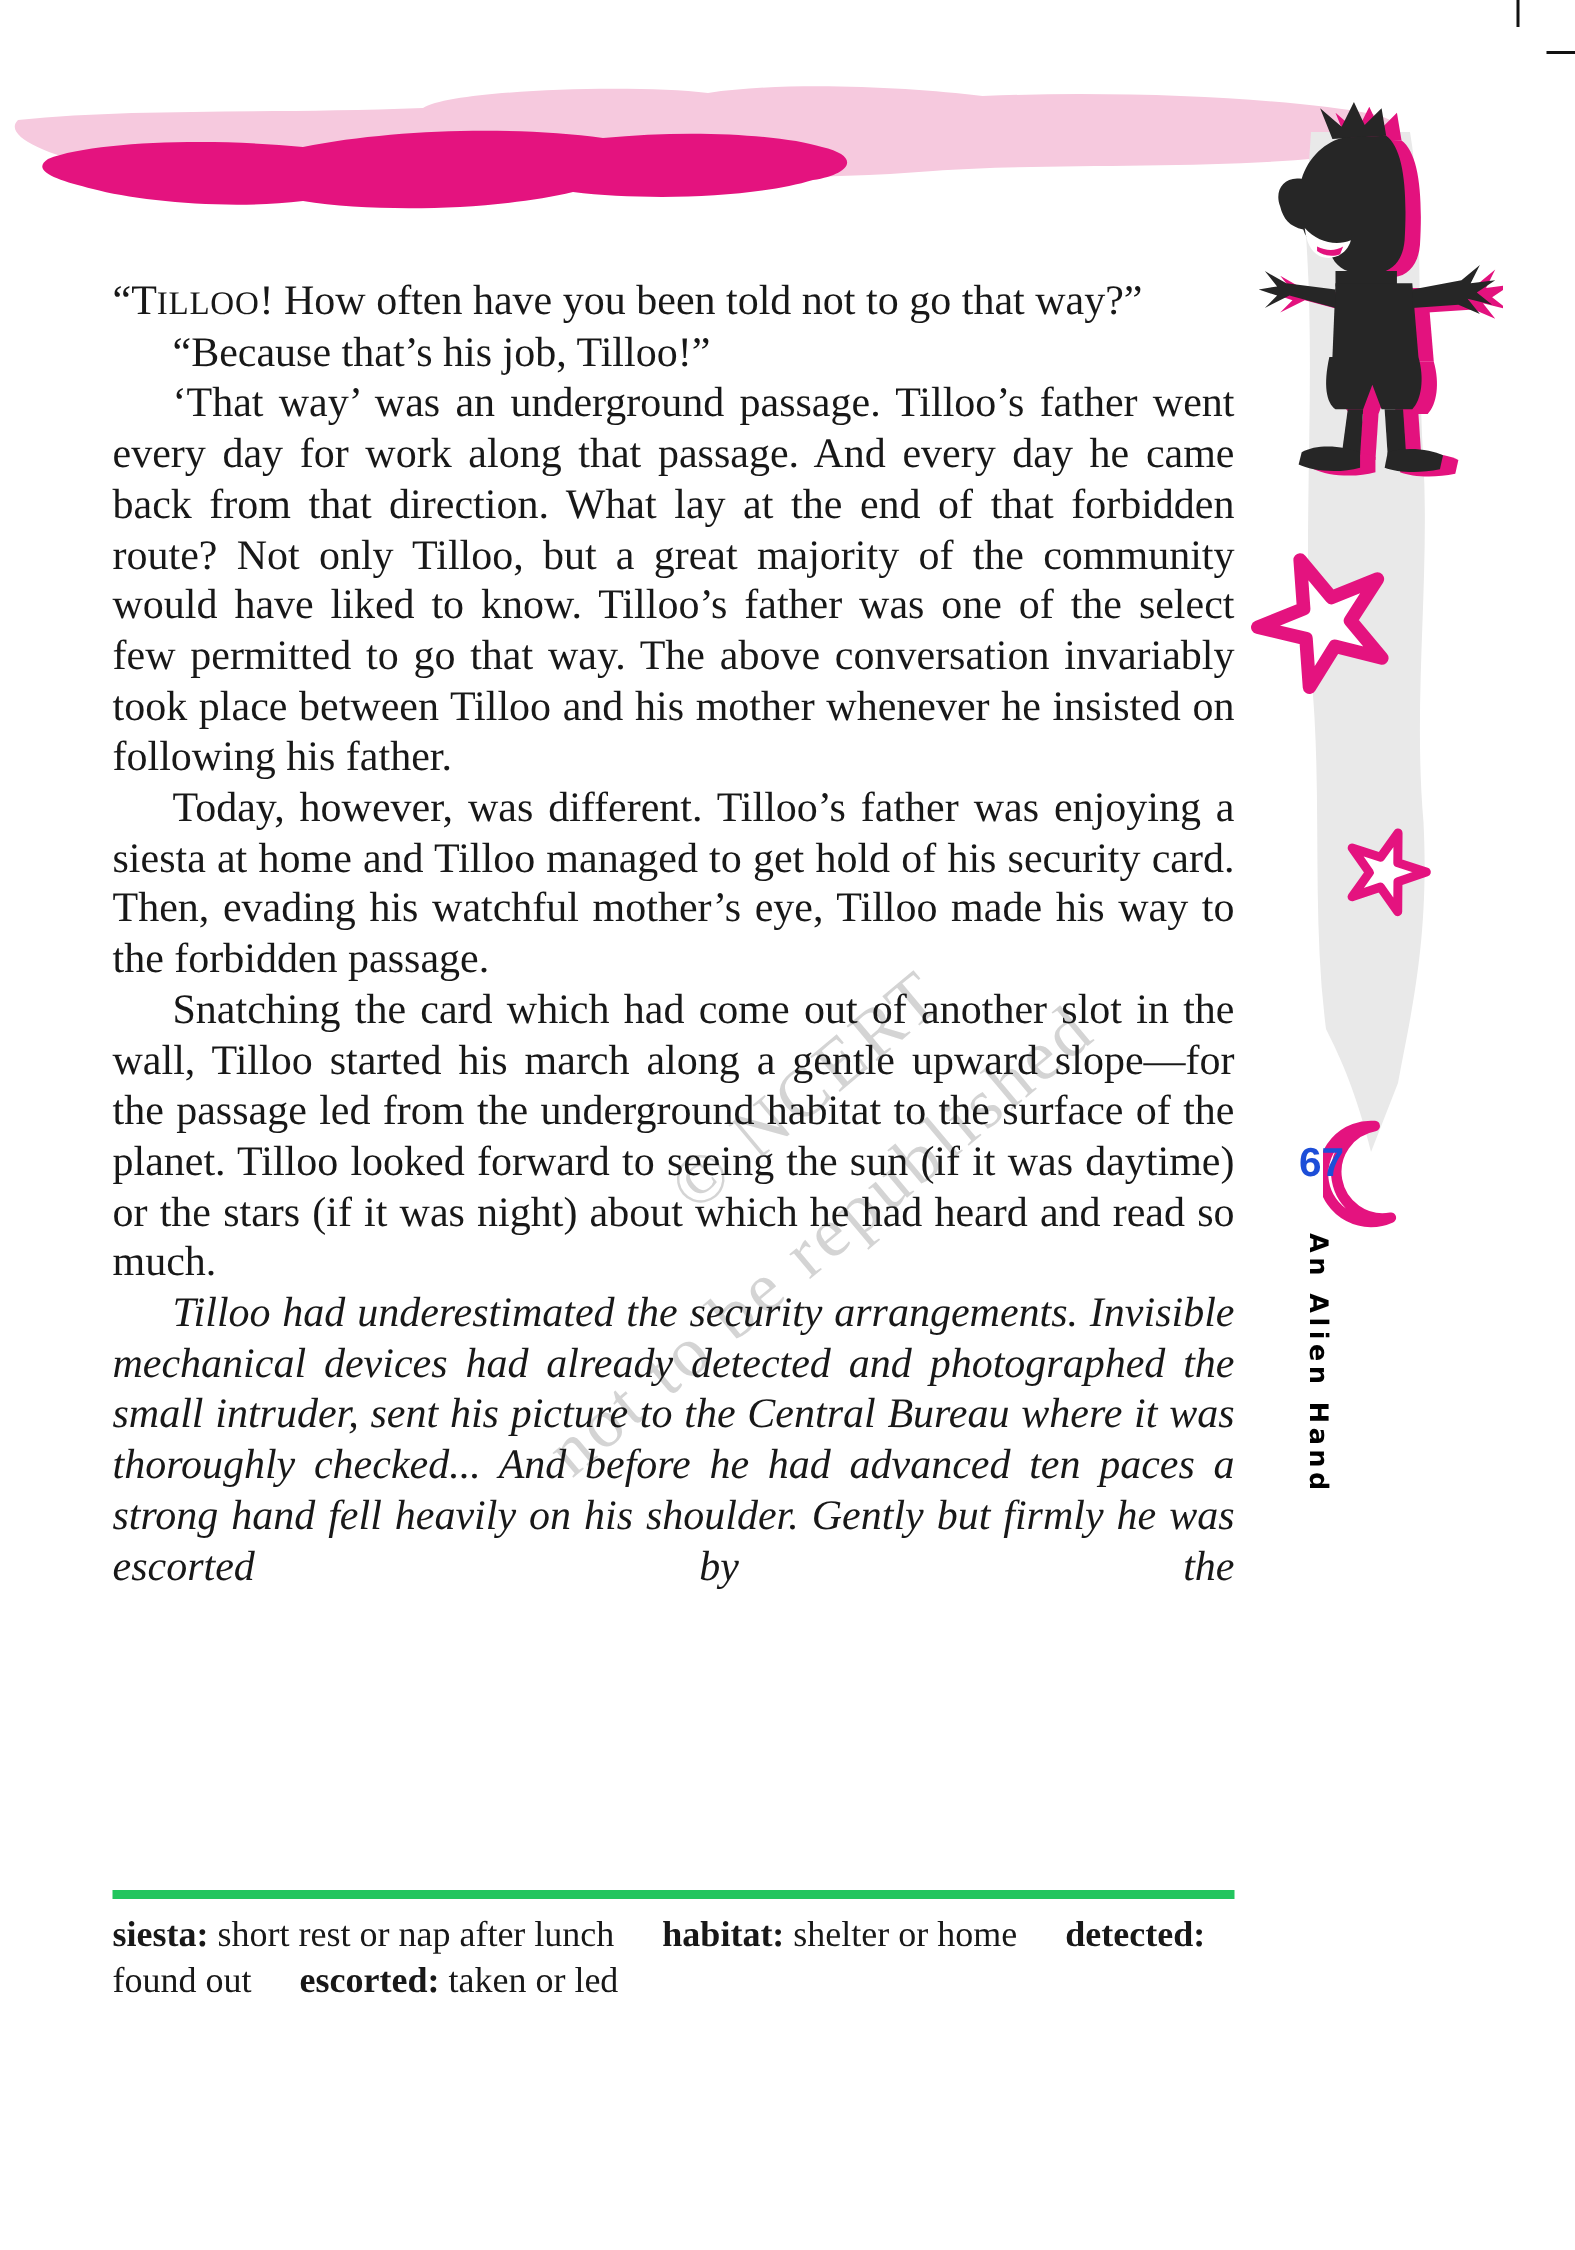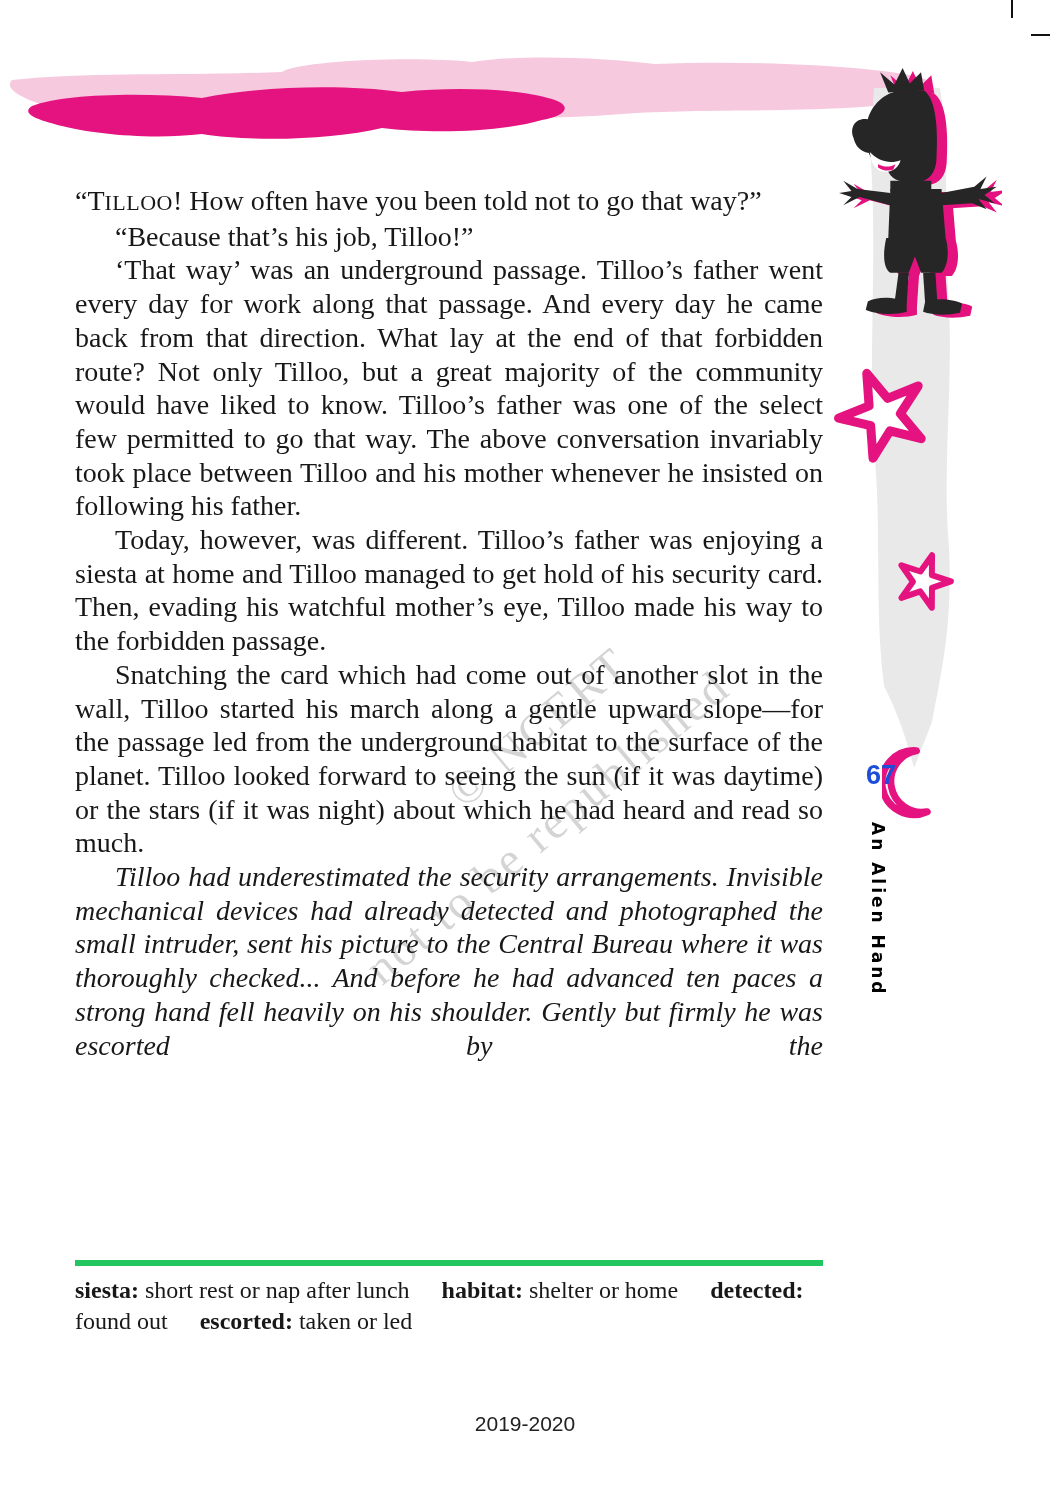--- a/index.html
+++ b/index.html
@@ -166,15 +166,14 @@
   <div class="glossary">
     <span class="gloss-item"><span class="g-term">siesta:</span> <span class="g-def">short rest or nap after lunch</span></span>
     <span class="gloss-item"><span class="g-term">habitat:</span> <span class="g-def">shelter or home</span></span>
     <span class="gloss-item"><span class="g-term">detected:</span> <span class="g-def">found out</span></span>
     <span class="gloss-item"><span class="g-term">escorted:</span> <span class="g-def">taken or led</span></span>
   </div>
 
   <div class="page-number">67</div>
   <div class="book-title">An Alien Hand</div>
 
-  <div class="footer-year">2019-2020</div>
 
 </div>
 
 </body></html>

